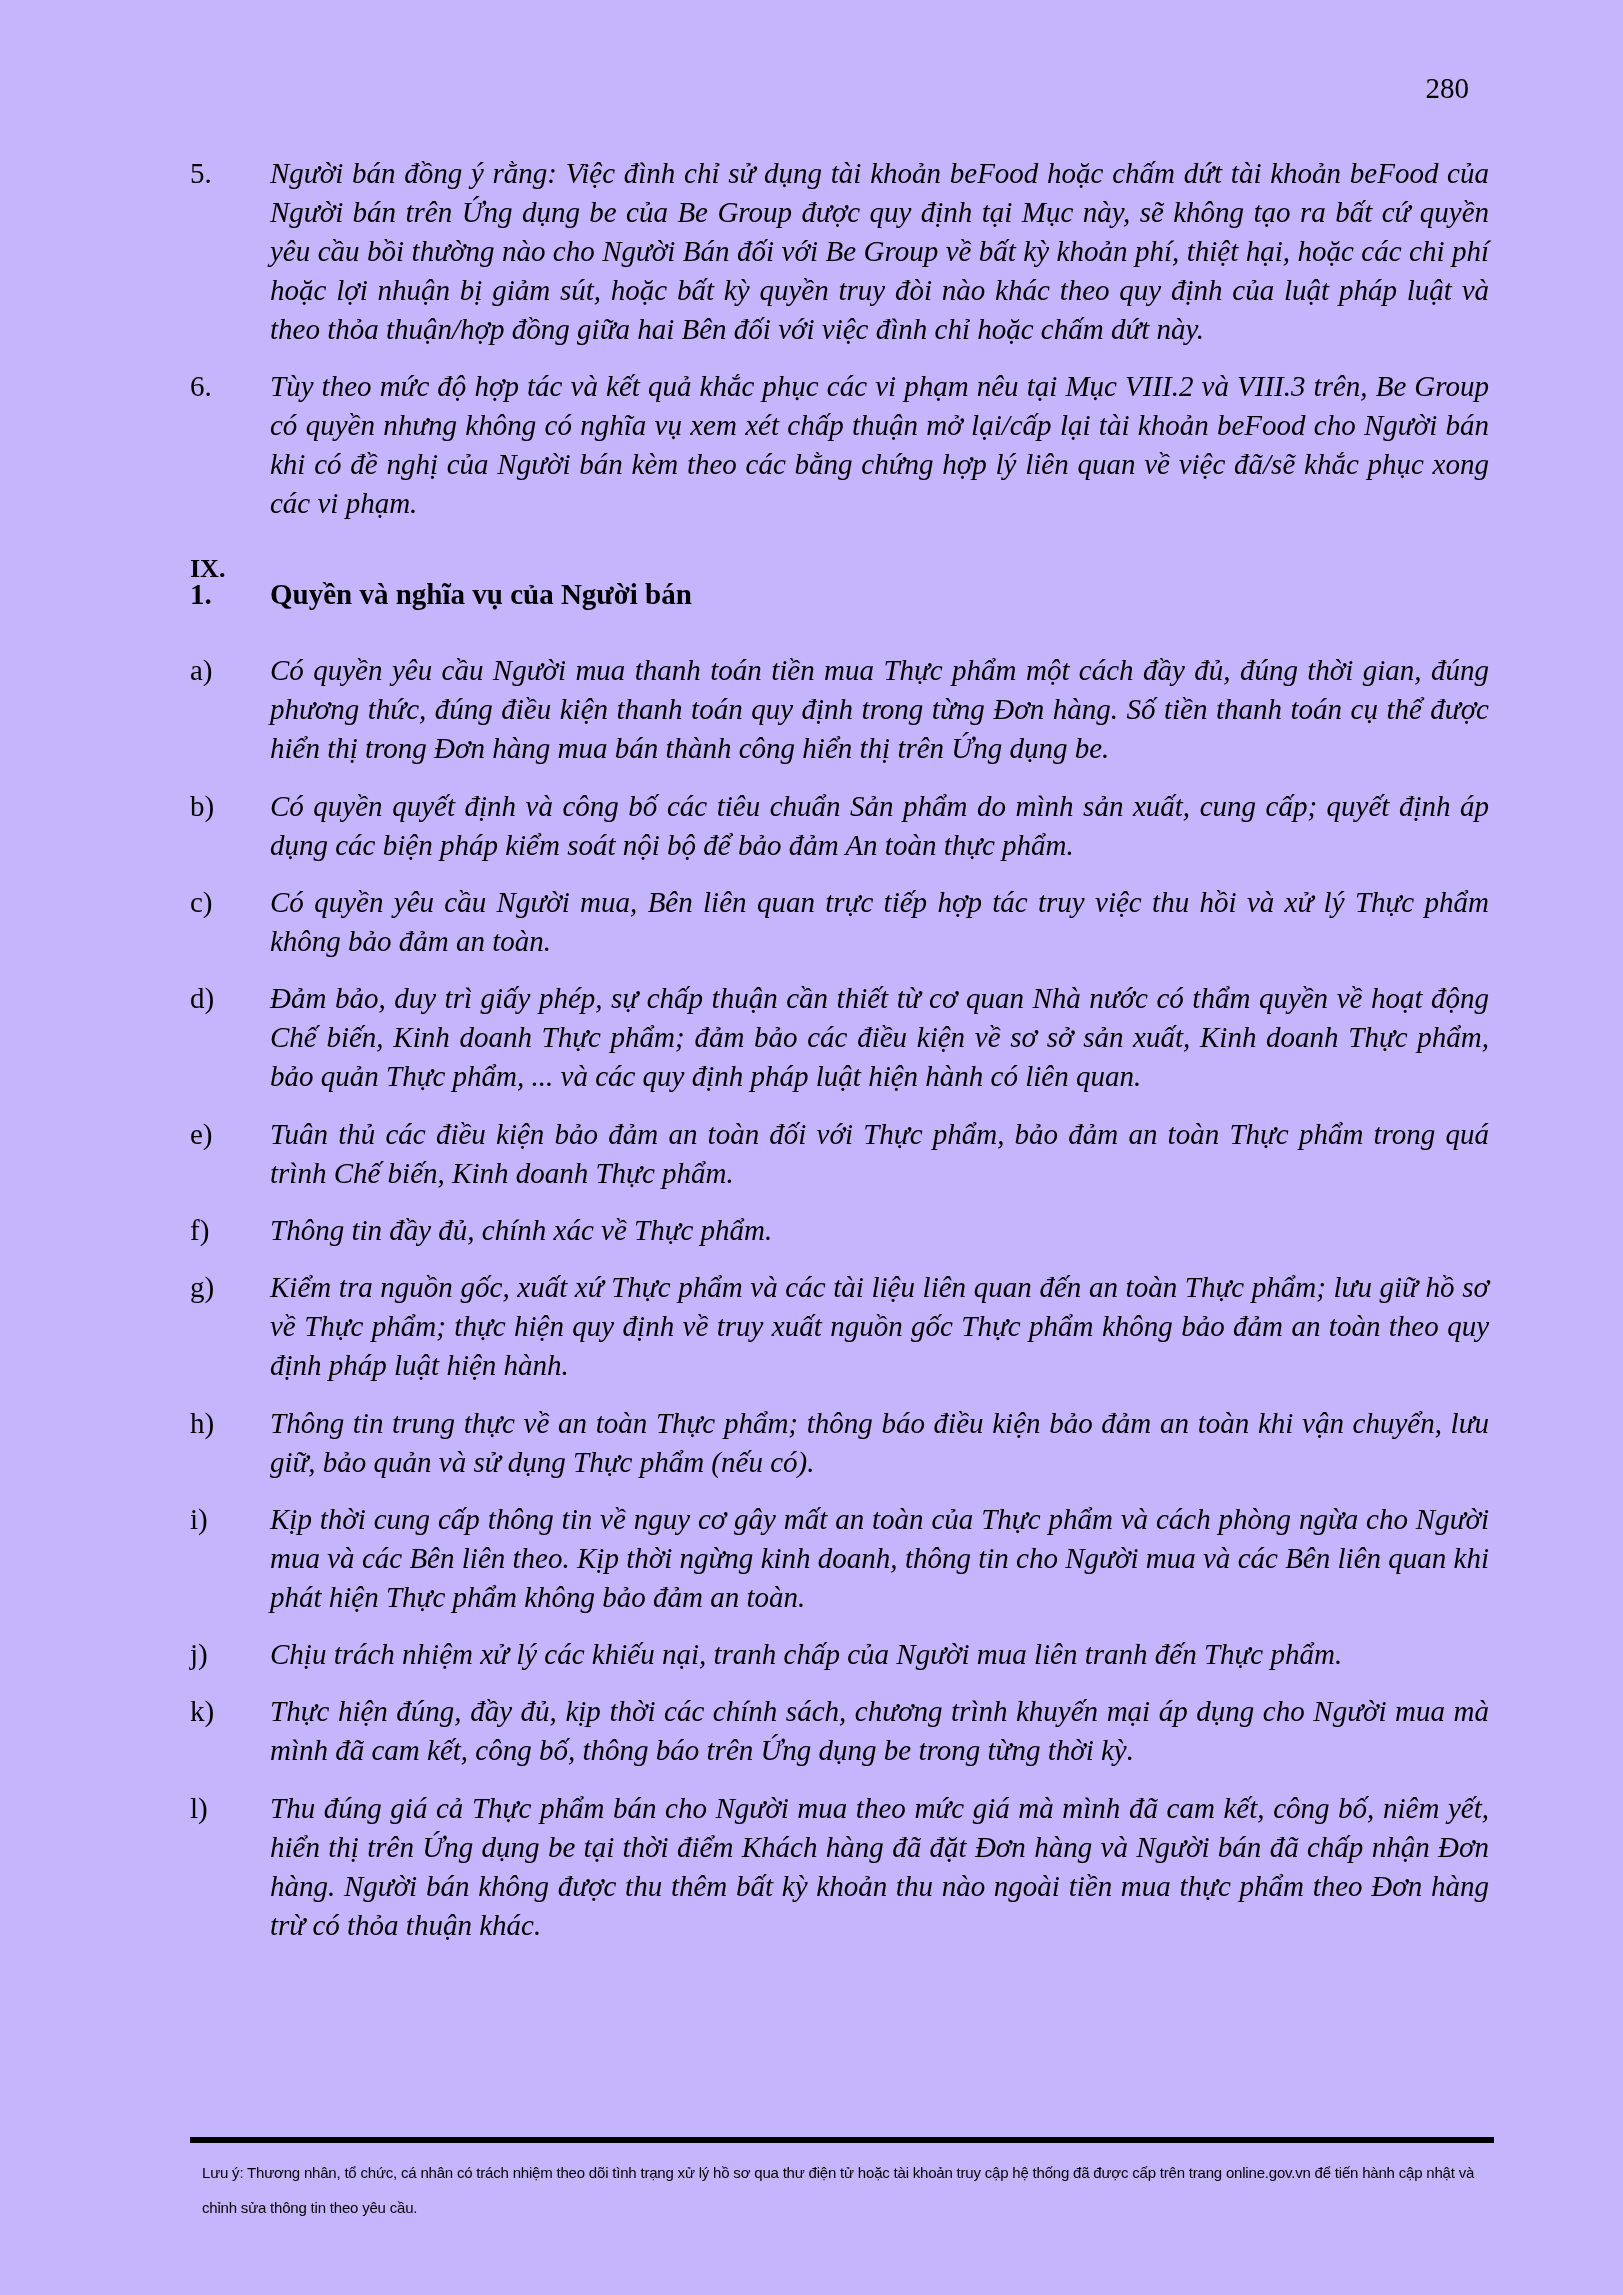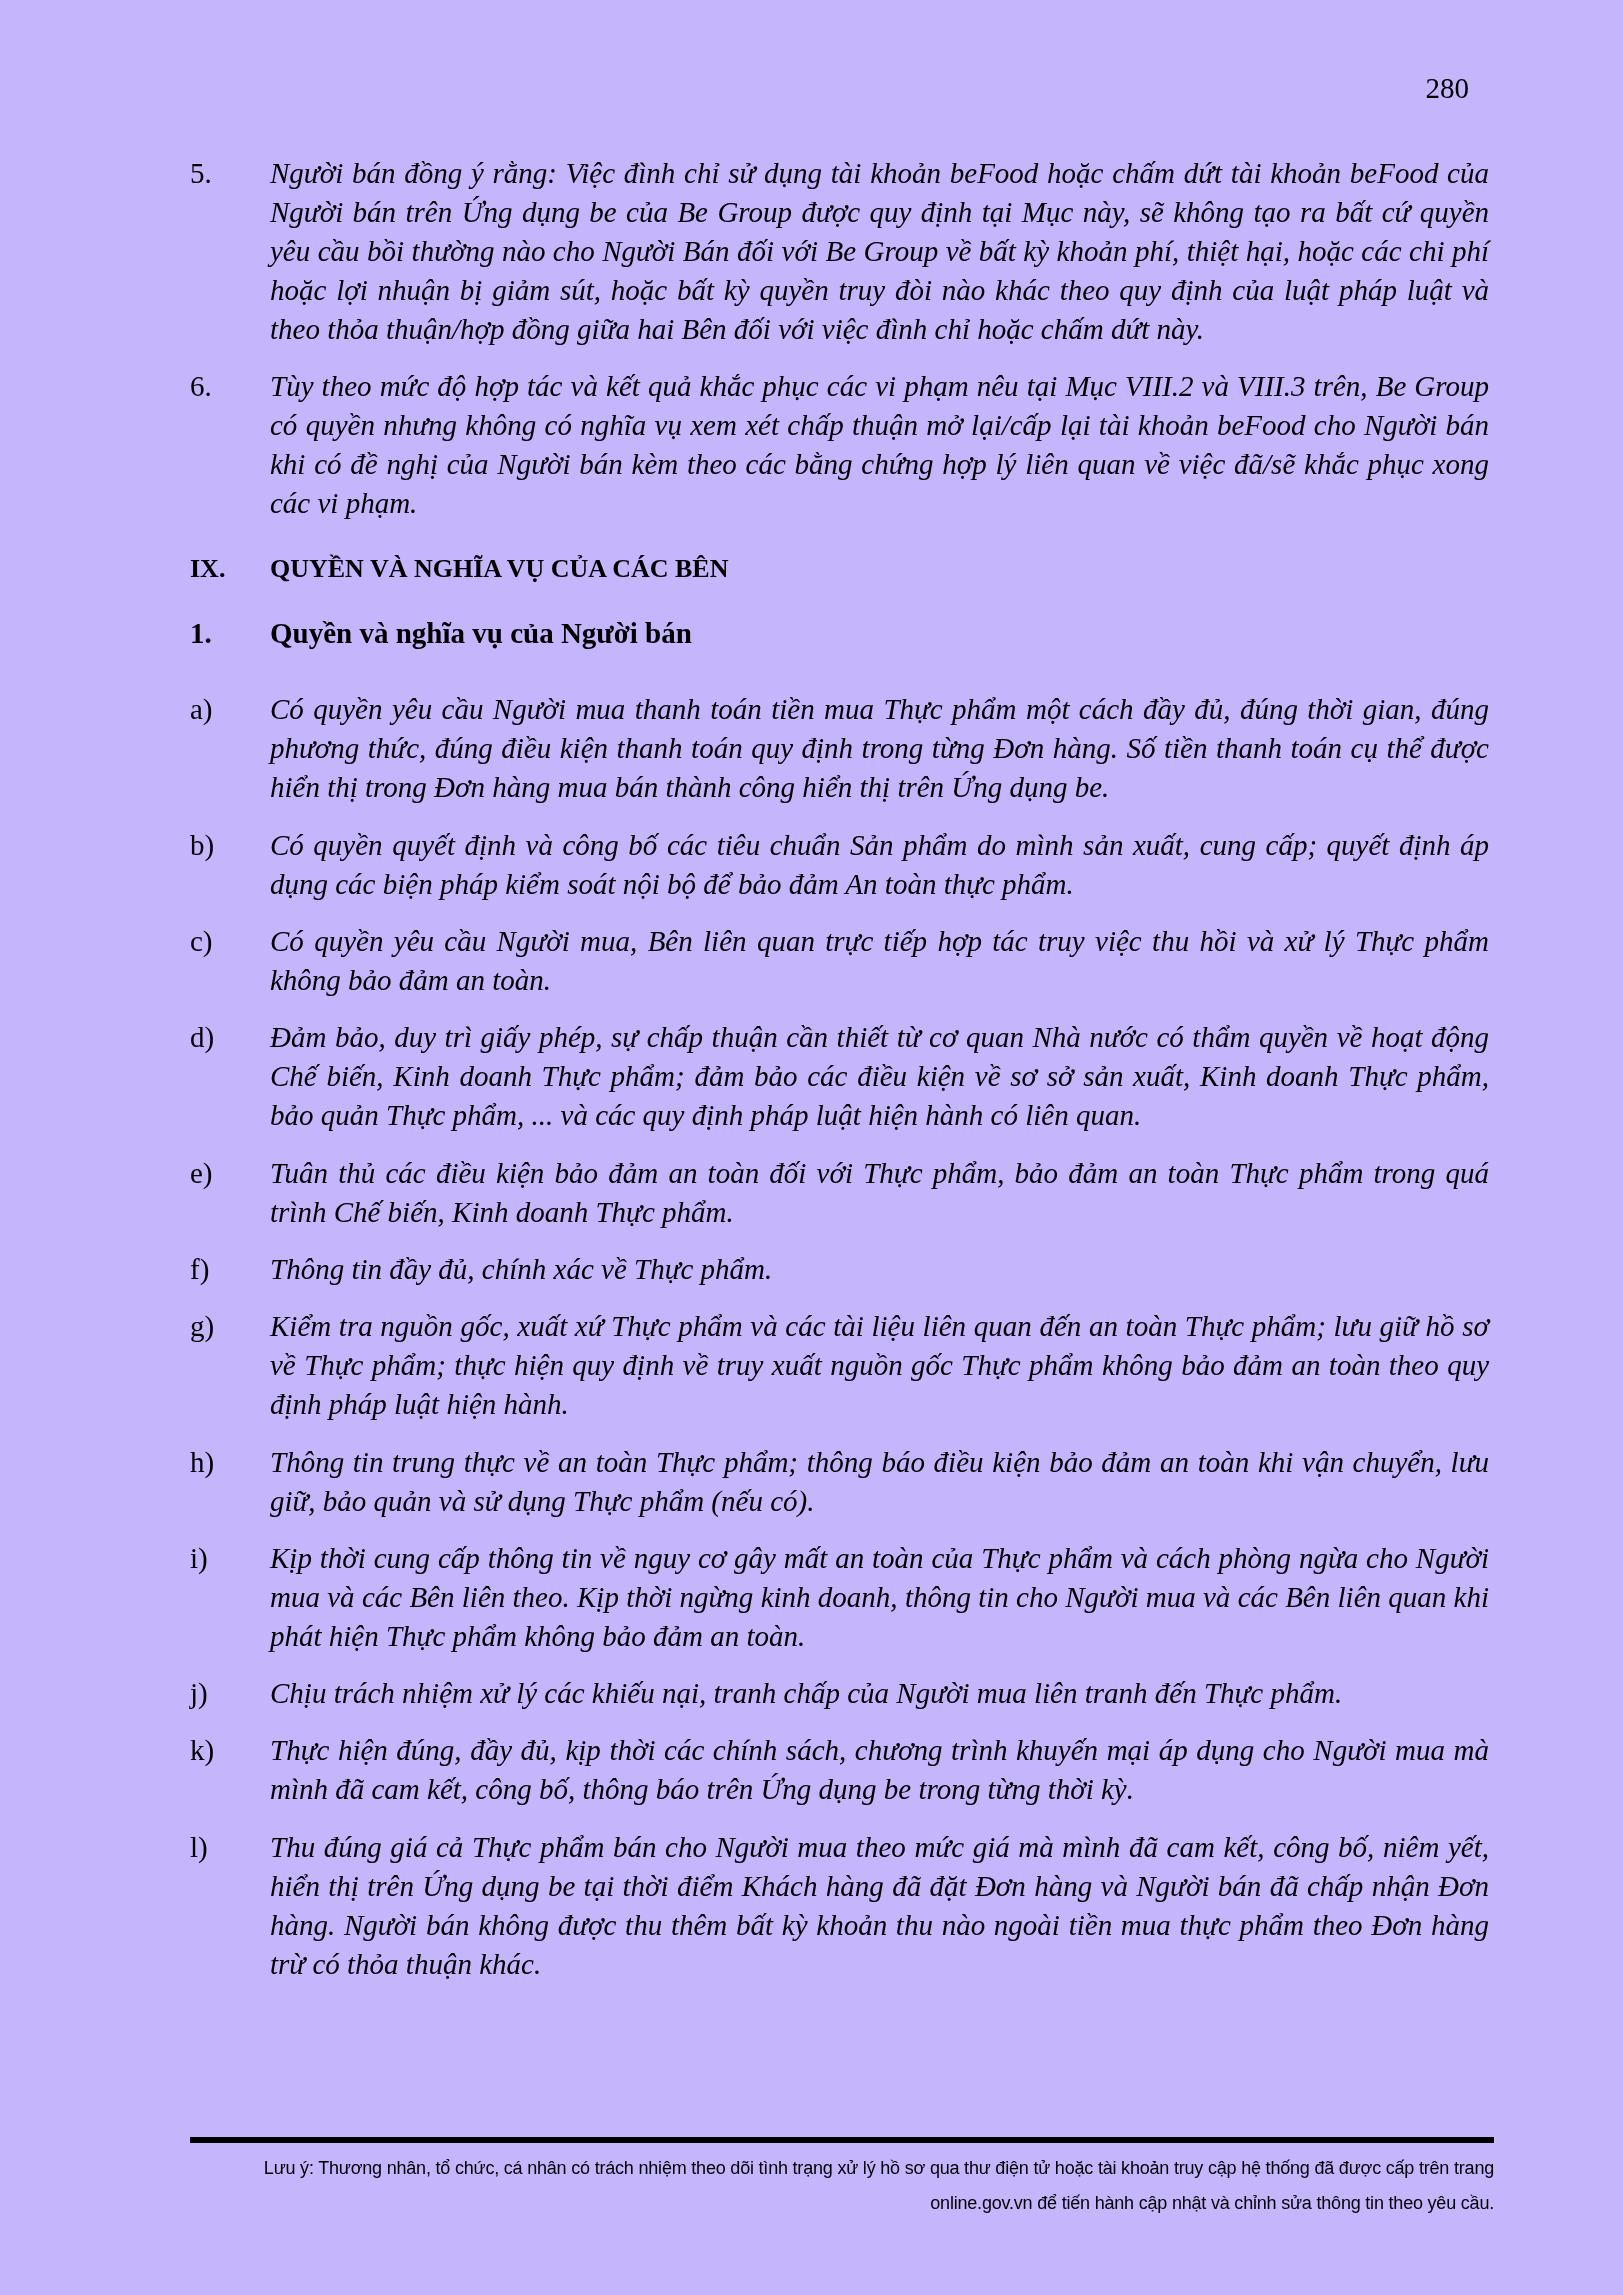--- a/index.html
+++ b/index.html
@@ -53,26 +53,26 @@
     top: 2137px;
     left: 190px;
     width: 1304px;
   }
   .footer-rule {
     border: 0;
     border-top: 6.5px solid #000000;
     margin: 0 0 7.9px 0;
   }
   .footer-note {
-    margin: 0;
+    margin: 12px;
     font-family: "Liberation Sans", "DejaVu Sans", sans-serif;
-    font-size: 18px;
+    font-size: 15px;
     line-height: 35px;
     letter-spacing: -0.2px;
-    text-align: right;
+    text-align: left;
   }
 </style>
 </head>
 <body>
 
 <div class="page">
 
   <div class="page-number">280</div>
 
   <main class="content">
@@ -83,21 +83,20 @@
         <p class="text">Người bán đồng ý rằng: Việc đình chỉ sử dụng tài khoản beFood hoặc chấm dứt tài khoản beFood của Người bán trên Ứng dụng be của Be Group được quy định tại Mục này, sẽ không tạo ra bất cứ quyền yêu cầu bồi thường nào cho Người Bán đối với Be Group về bất kỳ khoản phí, thiệt hại, hoặc các chi phí hoặc lợi nhuận bị giảm sút, hoặc bất kỳ quyền truy đòi nào khác theo quy định của luật pháp luật và theo thỏa thuận/hợp đồng giữa hai Bên đối với việc đình chỉ hoặc chấm dứt này.</p>
       </div>
       <div class="item hang">
         <span class="label">6.</span>
         <p class="text">Tùy theo mức độ hợp tác và kết quả khắc phục các vi phạm nêu tại Mục VIII.2 và VIII.3 trên, Be Group có quyền nhưng không có nghĩa vụ xem xét chấp thuận mở lại/cấp lại tài khoản beFood cho Người bán khi có đề nghị của Người bán kèm theo các bằng chứng hợp lý liên quan về việc đã/sẽ khắc phục xong các vi phạm.</p>
       </div>
     </section>
 
     <h1 class="heading hang">
       <span class="label">IX.</span>
-      <span>QUYỀN VÀ NGHĨA VỤ CỦA CÁC BÊN</span>
     </h1>
 
     <h2 class="subheading hang">
       <span class="label">1.</span>
       <span>Quyền và nghĩa vụ của Người bán</span>
     </h2>
 
     <section>
       <div class="item hang">
         <span class="label">a)</span>

